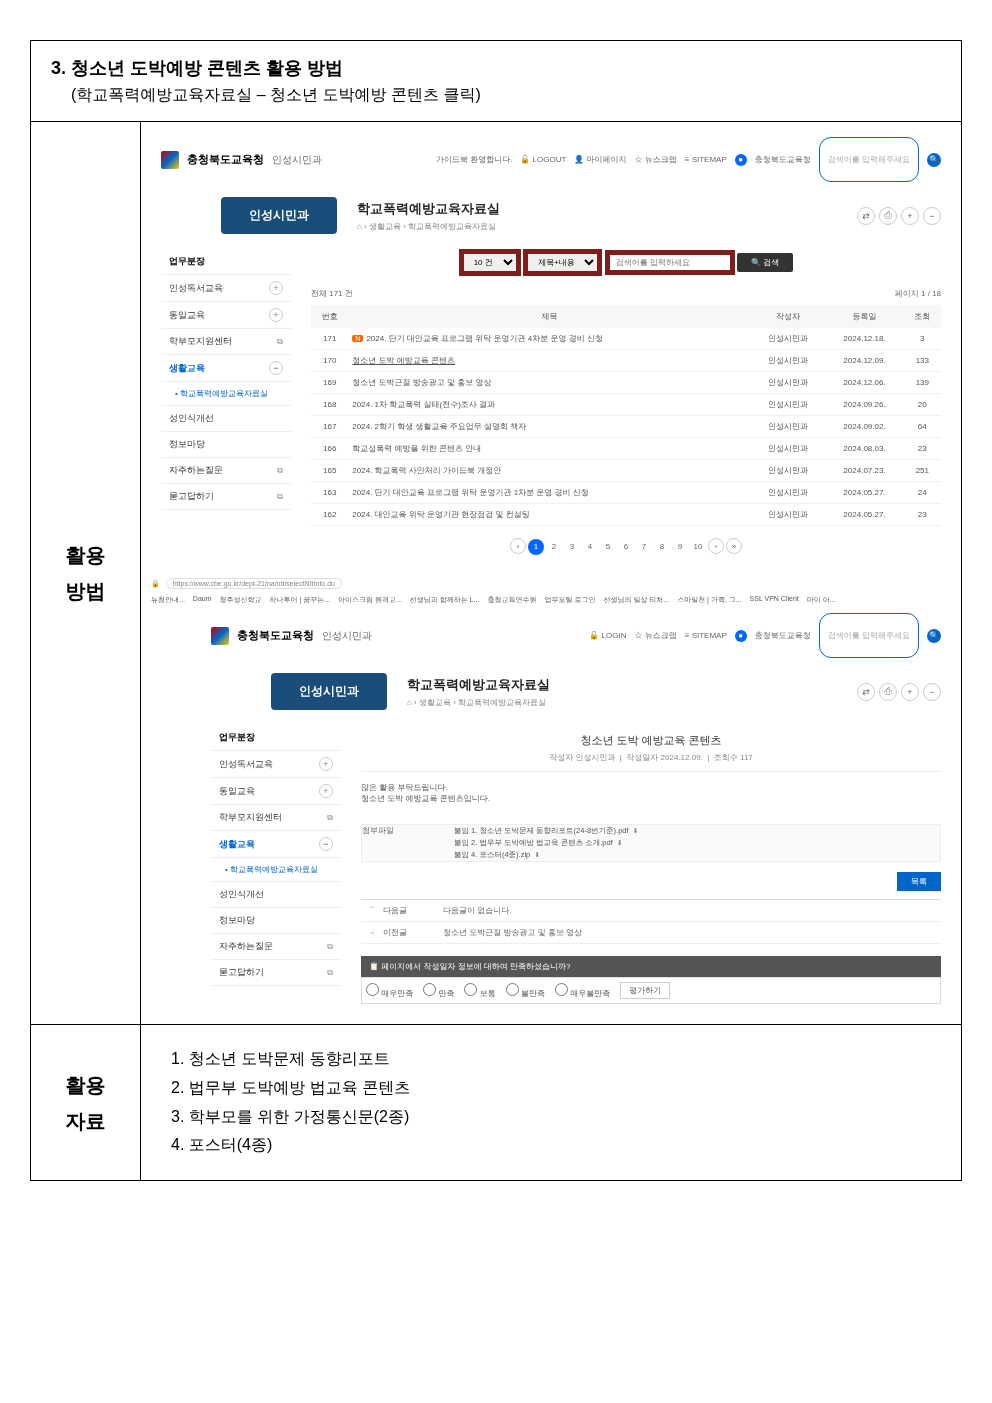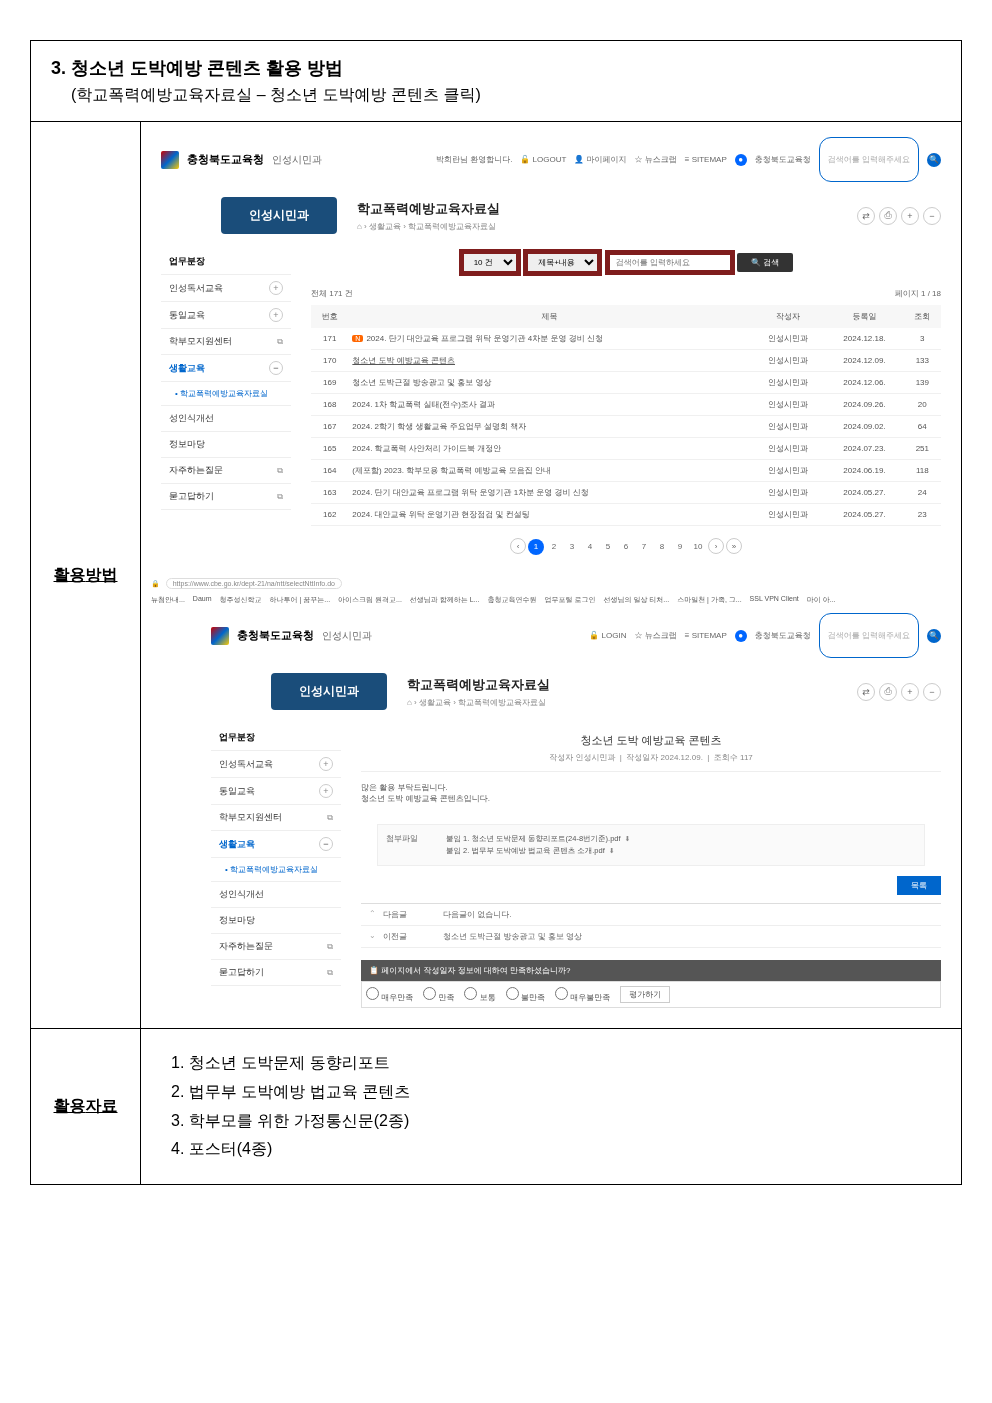--- a/index.html
+++ b/index.html
@@ -1,21 +1,21 @@
 <!DOCTYPE html>
 <html><head>
   <meta charset="utf-8">
   <style>
     * { box-sizing: border-box; margin: 0; padding: 0; }
     body { font-family: "Malgun Gothic", sans-serif; background: #fff; width: 992px; margin: 0 auto; }
     .page { border: 1px solid #000; margin: 40px 30px; padding: 0; }
     .section-header { padding: 15px 20px 5px 20px; font-size: 18px; font-weight: bold; }
     .section-sub { padding: 0 20px 15px 40px; font-size: 16px; }
     .content-row { display: flex; border-top: 1px solid #000; }
-    .row-label { width: 110px; border-right: 1px solid #000; display: flex; justify-content: center; align-items: center; font-size: 16px; font-weight: bold; padding: 10px; line-height: 1.8; text-decoration: underline; }
+    .row-label { width: 110px; border-right: 1px solid #000; display: flex; flex-direction: column; justify-content: center; align-items: center; font-size: 20px; font-weight: bold; padding: 10px; line-height: 1.8; }
     .row-content { flex: 1; padding: 0; }
     .screenshot-container { position: relative; background: #fff; }
     
     
     .shot1 { padding: 10px 20px 20px 20px; font-size: 9px; }
     .top-bar { display: flex; align-items: center; justify-content: space-between; padding: 5px 0; }
     .logo-area { display: flex; align-items: center; gap: 8px; }
     .logo-badge { width: 18px; height: 18px; background: linear-gradient(135deg,#c00,#06c,#fc0); border-radius: 2px; }
     .logo-text { font-weight: bold; font-size: 11px; }
     .logo-sub { color: #666; font-size: 10px; }
@@ -66,21 +66,21 @@
     .browser-bar .url { border: 1px solid #ddd; border-radius: 8px; padding: 1px 6px; }
     .bookmark-bar { font-size: 7px; color: #555; padding: 3px 10px; display: flex; gap: 8px; flex-wrap: nowrap; overflow: hidden; white-space: nowrap; }
     .bookmark-bar span { white-space: nowrap; }
     
     .shot2 { padding: 0 20px 20px 20px; font-size: 9px; }
     .shot2-inner { padding-left: 50px; }
     
     .detail-title-box { text-align: center; font-size: 11px; padding: 8px 0 4px 0; color: #333; }
     .detail-meta { text-align: center; font-size: 8px; color: #888; padding-bottom: 8px; border-bottom: 1px solid #eee; }
     .detail-body { padding: 10px 0; font-size: 8px; color: #555; }
-    .attach-box { border: 1px solid #eee; background: #fafafa; padding: 8px; margin: 10px 16px; display: flex; }
+    .attach-box { border: 1px solid #eee; background: #fafafa; margin: 10px 0; display: flex; gap: 32px; }
     .attach-label { width: 60px; font-size: 8px; color: #666; }
     .attach-files { flex: 1; font-size: 7.5px; color: #555; line-height: 1.6; }
     .attach-files .file-line { display: flex; align-items: center; gap: 4px; }
     .dl-icon { font-size: 7px; color: #888; }
     
     .list-btn-row { text-align: right; margin: 8px 0; }
     .list-btn { background: #06c; color: #fff; padding: 4px 14px; font-size: 8px; display: inline-block; }
     
     .nav-rows { border-top: 1px solid #ddd; }
     .nav-row { display: flex; border-bottom: 1px solid #eee; padding: 5px 8px; font-size: 8px; color: #666; }
@@ -114,21 +114,21 @@
     <div class="row-content">
 
       <div class="screenshot-container shot1">
         <div class="top-bar">
           <div class="logo-area">
             <span class="logo-badge"></span>
             <span class="logo-text">충청북도교육청</span>
             <span class="logo-sub">인성시민과</span>
           </div>
           <div class="top-links">
-            <span>박희란님 환영합니다.</span>
+            <span>가이드북 환영합니다.</span>
             <span>🔓 <span>LOGOUT</span></span>
             <span>👤 <span>마이페이지</span></span>
             <span>☆ <span>뉴스크랩</span></span>
             <span>≡ <span>SITEMAP</span></span>
             <span class="badge-blue">●</span>
             <span>충청북도교육청</span>
             <span class="search-pill">
               <span>검색어를 입력해주세요</span>
             </span>
             <span class="search-pill-btn">🔍</span>
@@ -243,32 +243,32 @@
                     <td>20</td>
                   </tr>
                   <tr>
                     <td>167</td>
                     <td class="title"><a>2024. 2학기 학생 생활교육 주요업무 설명회 책자</a></td>
                     <td>인성시민과</td>
                     <td>2024.09.02.</td>
                     <td>64</td>
                   </tr>
                   <tr>
+                    <td>166</td>
+                    <td class="title"><a>학교성폭력 예방을 위한 콘텐츠 안내</a></td>
+                    <td>인성시민과</td>
+                    <td>2024.08.03.</td>
+                    <td>23</td>
+                  </tr>
+                  <tr>
                     <td>165</td>
                     <td class="title"><a>2024. 학교폭력 사안처리 가이드북 개정안</a></td>
                     <td>인성시민과</td>
                     <td>2024.07.23.</td>
                     <td>251</td>
-                  </tr>
-                  <tr>
-                    <td>164</td>
-                    <td class="title"><a>(제포함) 2023. 학부모용 학교폭력 예방교육 모음집 안내</a></td>
-                    <td>인성시민과</td>
-                    <td>2024.06.19.</td>
-                    <td>118</td>
                   </tr>
                   <tr>
                     <td>163</td>
                     <td class="title"><a>2024. 단기 대안교육 프로그램 위탁 운영기관 1차분 운영 경비 신청</a></td>
                     <td>인성시민과</td>
                     <td>2024.05.27.</td>
                     <td>24</td>
                   </tr>
                   <tr>
                     <td>162</td>
@@ -396,20 +396,24 @@
                 <div class="attach-label">첨부파일</div>
                 <div class="attach-files" id="attach-files">
                     <div class="file-line">
                       <span>붙임 1. 청소년 도박문제 동향리포트(24-8번기준).pdf</span> 
                       <span class="dl-icon">⬇</span>
                     </div>
                     <div class="file-line">
                       <span>붙임 2. 법무부 도박예방 법교육 콘텐츠 소개.pdf</span> 
                       <span class="dl-icon">⬇</span>
                     </div>
+                    <div class="file-line">
+                      <span>붙임 4. 포스터(4종).zip</span> 
+                      <span class="dl-icon">⬇</span>
+                    </div>
                   </div>
               </div>
               <div class="list-btn-row">
                 <span class="list-btn">목록</span>
               </div>
               <div class="nav-rows">
                 <div class="nav-row">
                   <span class="nav-arrow">⌃</span>
                   <span class="nav-label">다음글</span>
                   <span>다음글이 없습니다.</span>

